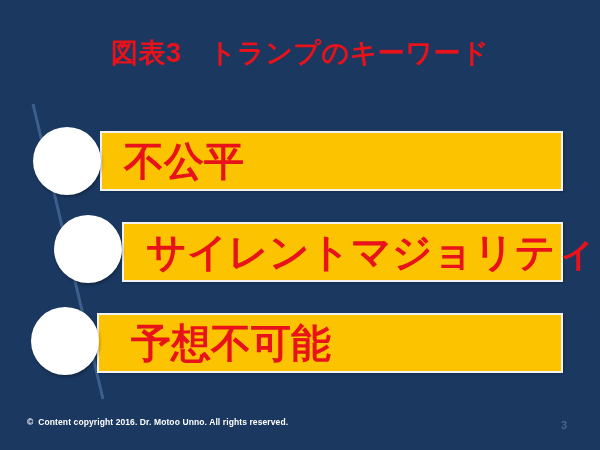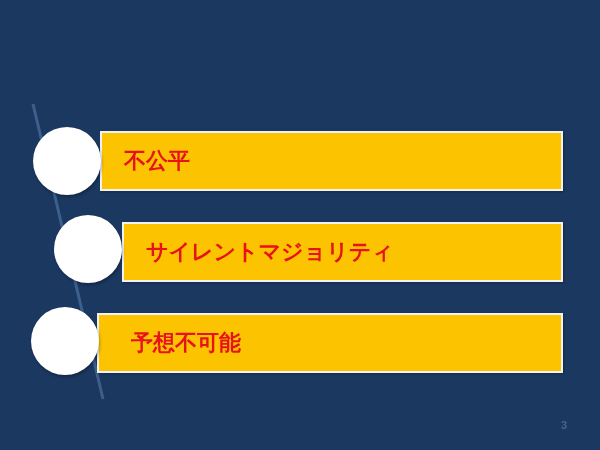--- a/index.html
+++ b/index.html
@@ -52,21 +52,21 @@
     background: #fcc300;
     border: 2px solid #f2f2f2;
     box-sizing: border-box;
     display: flex;
     align-items: center;
     box-shadow: 1px 1px 2px rgba(0,0,0,0.25);
   }
   .bar-label {
     color: #e8121a;
     font-weight: bold;
-    font-size: 22px;
+    font-size: 40px;
     line-height: 1;
     white-space: nowrap;
   }
 
   #bar-1 { left: 100px; top: 131px; width: 463px; height: 60px; }
   #bar-1 .bar-label { margin-left: 22px; }
 
   #bar-2 { left: 122px; top: 222px; width: 441px; height: 60px; text-align: right; }
   #bar-2 .bar-label { margin-left: 22px; }
 
@@ -108,32 +108,34 @@
 </style>
 </head>
 <body>
 
 <div id="slide">
 
   <svg id="connector-line" viewBox="0 0 600 450" width="600" height="450" xmlns="http://www.w3.org/2000/svg">
     <line x1="33" y1="104" x2="103" y2="399" stroke="#3c5f8c" stroke-width="3"></line>
   </svg>
 
+  <div id="slide-title">図表3　トランプのキーワード</div>
 
   <div class="bar" id="bar-1">
     <span class="bar-label">不公平</span>
   </div>
 
   <div class="bar" id="bar-2">
     <span class="bar-label">サイレントマジョリティ</span>
   </div>
 
   <div class="bar" id="bar-3">
     <span class="bar-label">予想不可能</span>
   </div>
 
   <div class="circle" id="circle-1"></div>
   <div class="circle" id="circle-2"></div>
   <div class="circle" id="circle-3"></div>
 
+  <div id="footer-copyright">©  Content copyright 2016. Dr. Motoo Unno. All rights reserved.</div>
   <div id="page-number">3</div>
 
 </div>
 
 </body></html>

